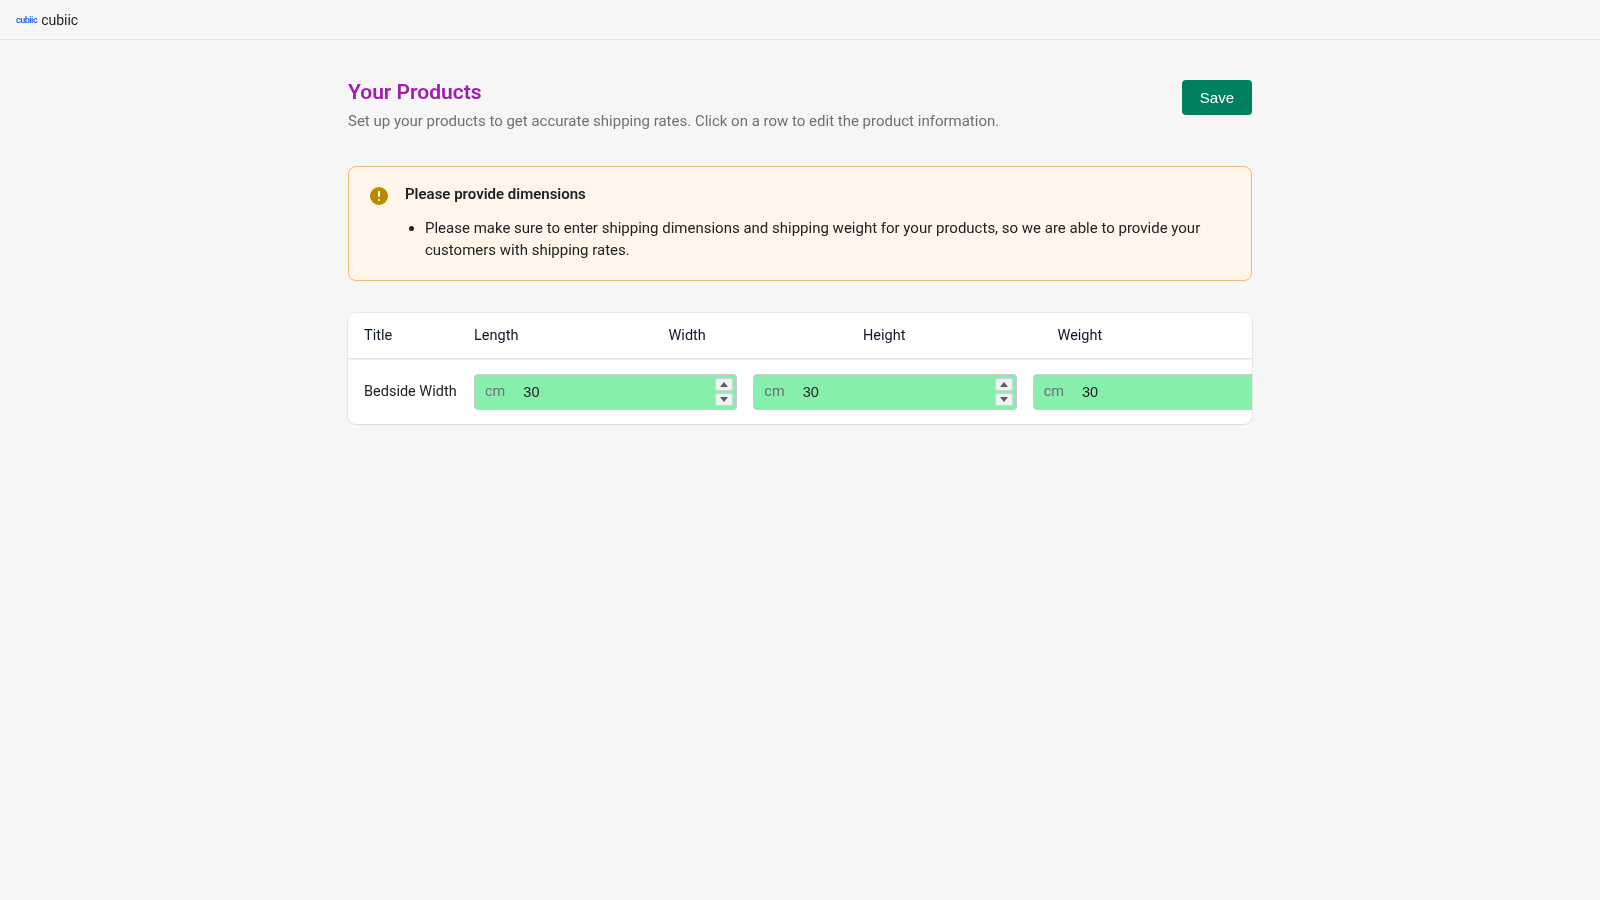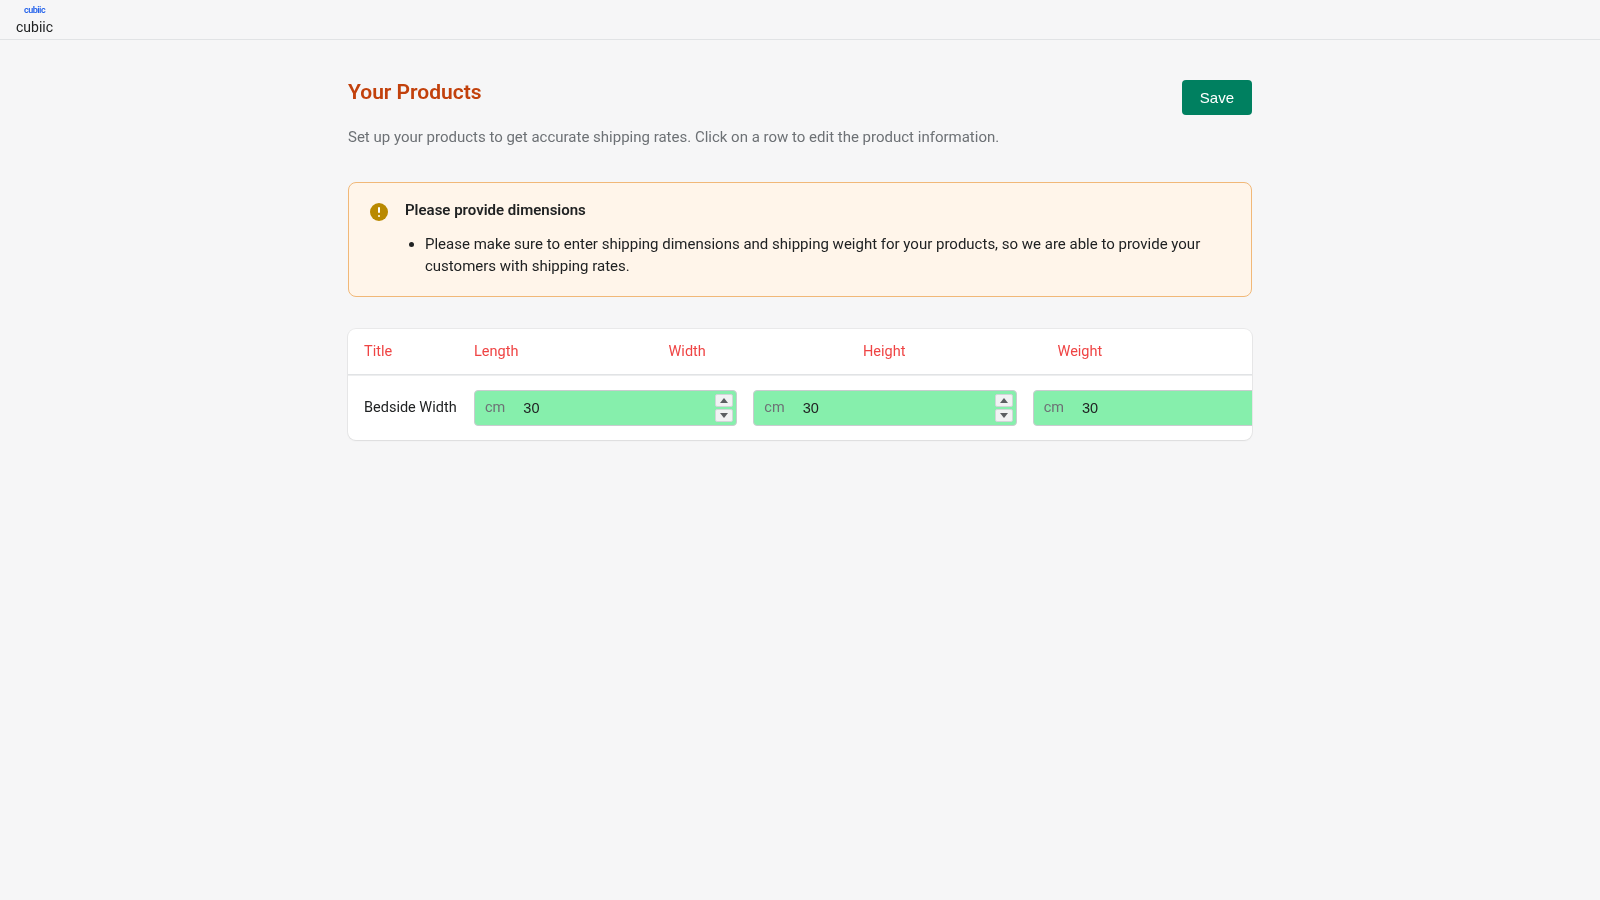--- a/index.html
+++ b/index.html
@@ -18,21 +18,20 @@
   display: flex;
   align-items: center;
   padding: 0 16px;
 }
 .topbar-logo {
   display: flex;
   align-items: center;
   gap: 4px;
   font-size: 14px;
   color: #202223;
-  flex-direction: column;
 }
 .logo-mark {
   font-size: 9px;
   color: #2563eb;
   font-weight: 600;
   letter-spacing: -0.5px;
 }
 .layout {
   display: flex;
   height: calc(900px - 40px);
@@ -72,22 +71,22 @@
 }
 .header-row {
   display: flex;
   justify-content: space-between;
   align-items: flex-start;
   margin-bottom: 36px;
 }
 .page-title {
   font-size: 21px;
   font-weight: 600;
-  color: #c2410c;
-  margin-bottom: 24px;
+  color: #a21caf;
+  margin-bottom: 8px;
 }
 .page-subtitle {
   font-size: 15px;
   color: #6d7175;
 }
 .save-btn {
   background: #008060;
   color: #fff;
   border: none;
   padding: 9px 18px;
@@ -133,21 +132,21 @@
   box-shadow: 0 0 0 1px rgba(0,0,0,0.05), 0 1px 2px rgba(0,0,0,0.06);
   overflow: hidden;
 }
 .table-head, .table-row {
   display: flex;
   padding: 14px 16px;
 }
 .table-head {
   border-bottom: 1px solid #e1e3e5;
   font-size: 14.5px;
-  color: #ef4444;
+  color: #0f172a;
   font-weight: 400;
 }
 .table-row {
   align-items: center;
   border-top: 1px solid #edeeef;
 }
 .col-title { width: 110px; flex-shrink:0; padding-right: 8px; }
 .col-dim { flex: 1; padding-right: 16px; }
 .col-dim:last-child { padding-right: 0; }
 .cell-title {

